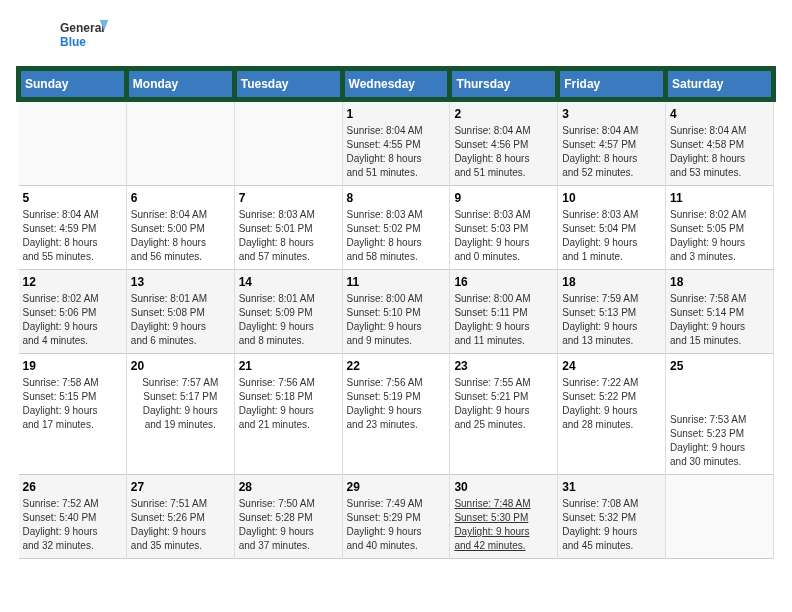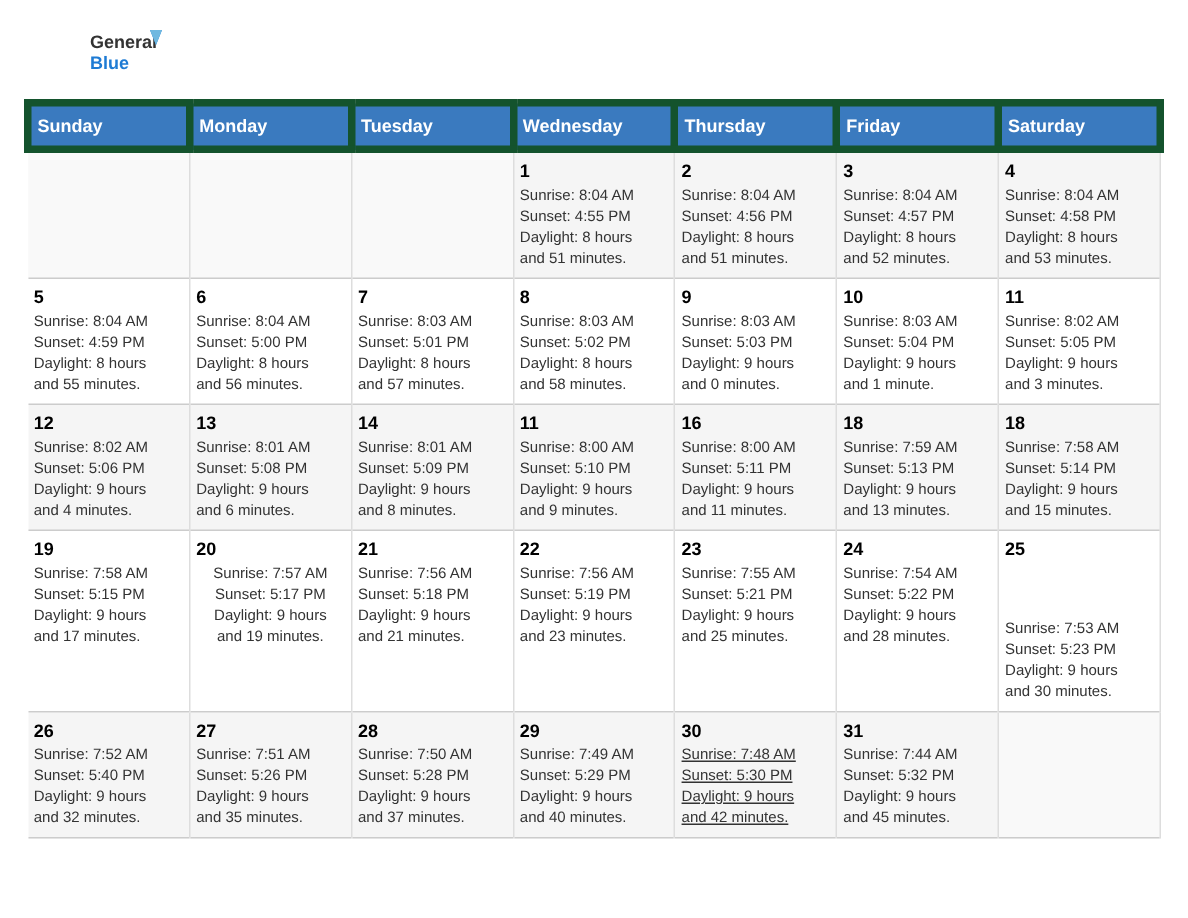--- a/index.html
+++ b/index.html
@@ -274,21 +274,21 @@
         </td>
         <td>
           <div class="day-number">23</div>
           <div class="day-info" style="white-space: pre-line;">Sunrise: 7:55 AM
 Sunset: 5:21 PM
 Daylight: 9 hours
 and 25 minutes.</div>
         </td>
         <td>
           <div class="day-number">24</div>
-          <div class="day-info" style="white-space: pre-line;">Sunrise: 7:54 AM
+          <div class="day-info" style="white-space: pre-line;">Sunrise: 7:22 AM
 Sunset: 5:22 PM
 Daylight: 9 hours
 and 28 minutes.</div>
         </td>
         <td>
           <div class="day-number">25</div>
           <div class="day-info" style="white-space: pre-line; margin-top: 40px;">Sunrise: 7:53 AM
 Sunset: 5:23 PM
 Daylight: 9 hours
 and 30 minutes.</div>
@@ -325,21 +325,21 @@
         </td>
         <td>
           <div class="day-number">30</div>
           <div class="day-info" style="white-space: pre-line; text-decoration: underline;">Sunrise: 7:48 AM
 Sunset: 5:30 PM
 Daylight: 9 hours
 and 42 minutes.</div>
         </td>
         <td>
           <div class="day-number">31</div>
-          <div class="day-info" style="white-space: pre-line;">Sunrise: 7:44 AM
+          <div class="day-info" style="white-space: pre-line;">Sunrise: 7:08 AM
 Sunset: 5:32 PM
 Daylight: 9 hours
 and 45 minutes.</div>
         </td>
         <td class="empty-cell"></td>
       </tr>
     </tbody>
 </table>
 
 </body></html>

